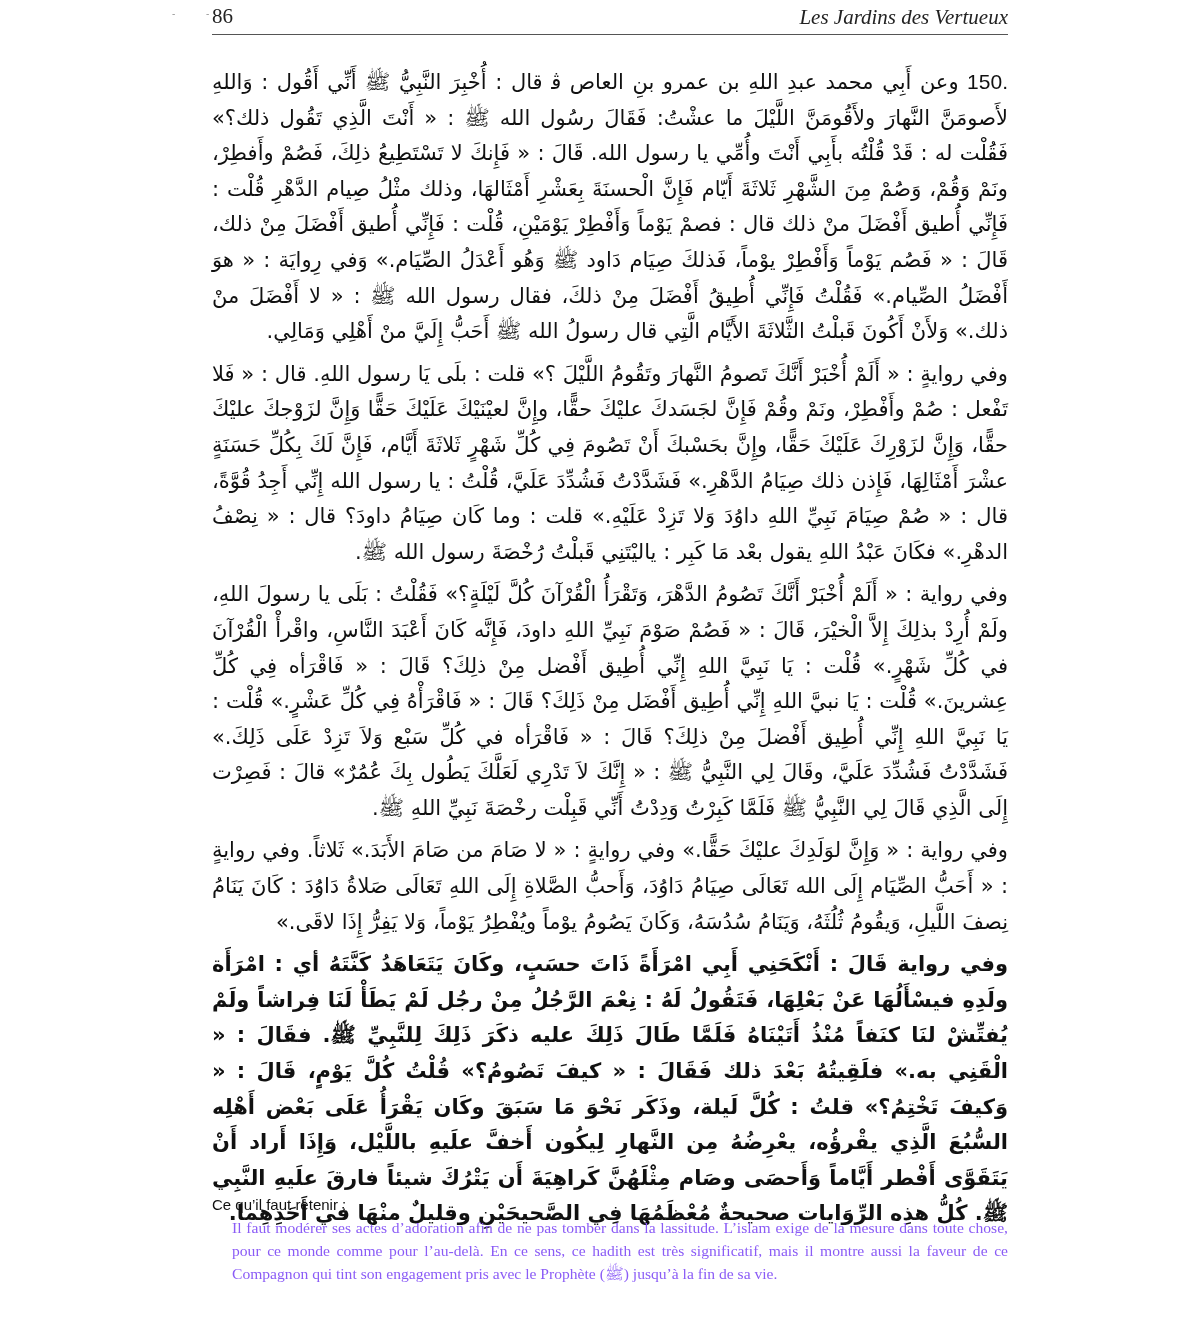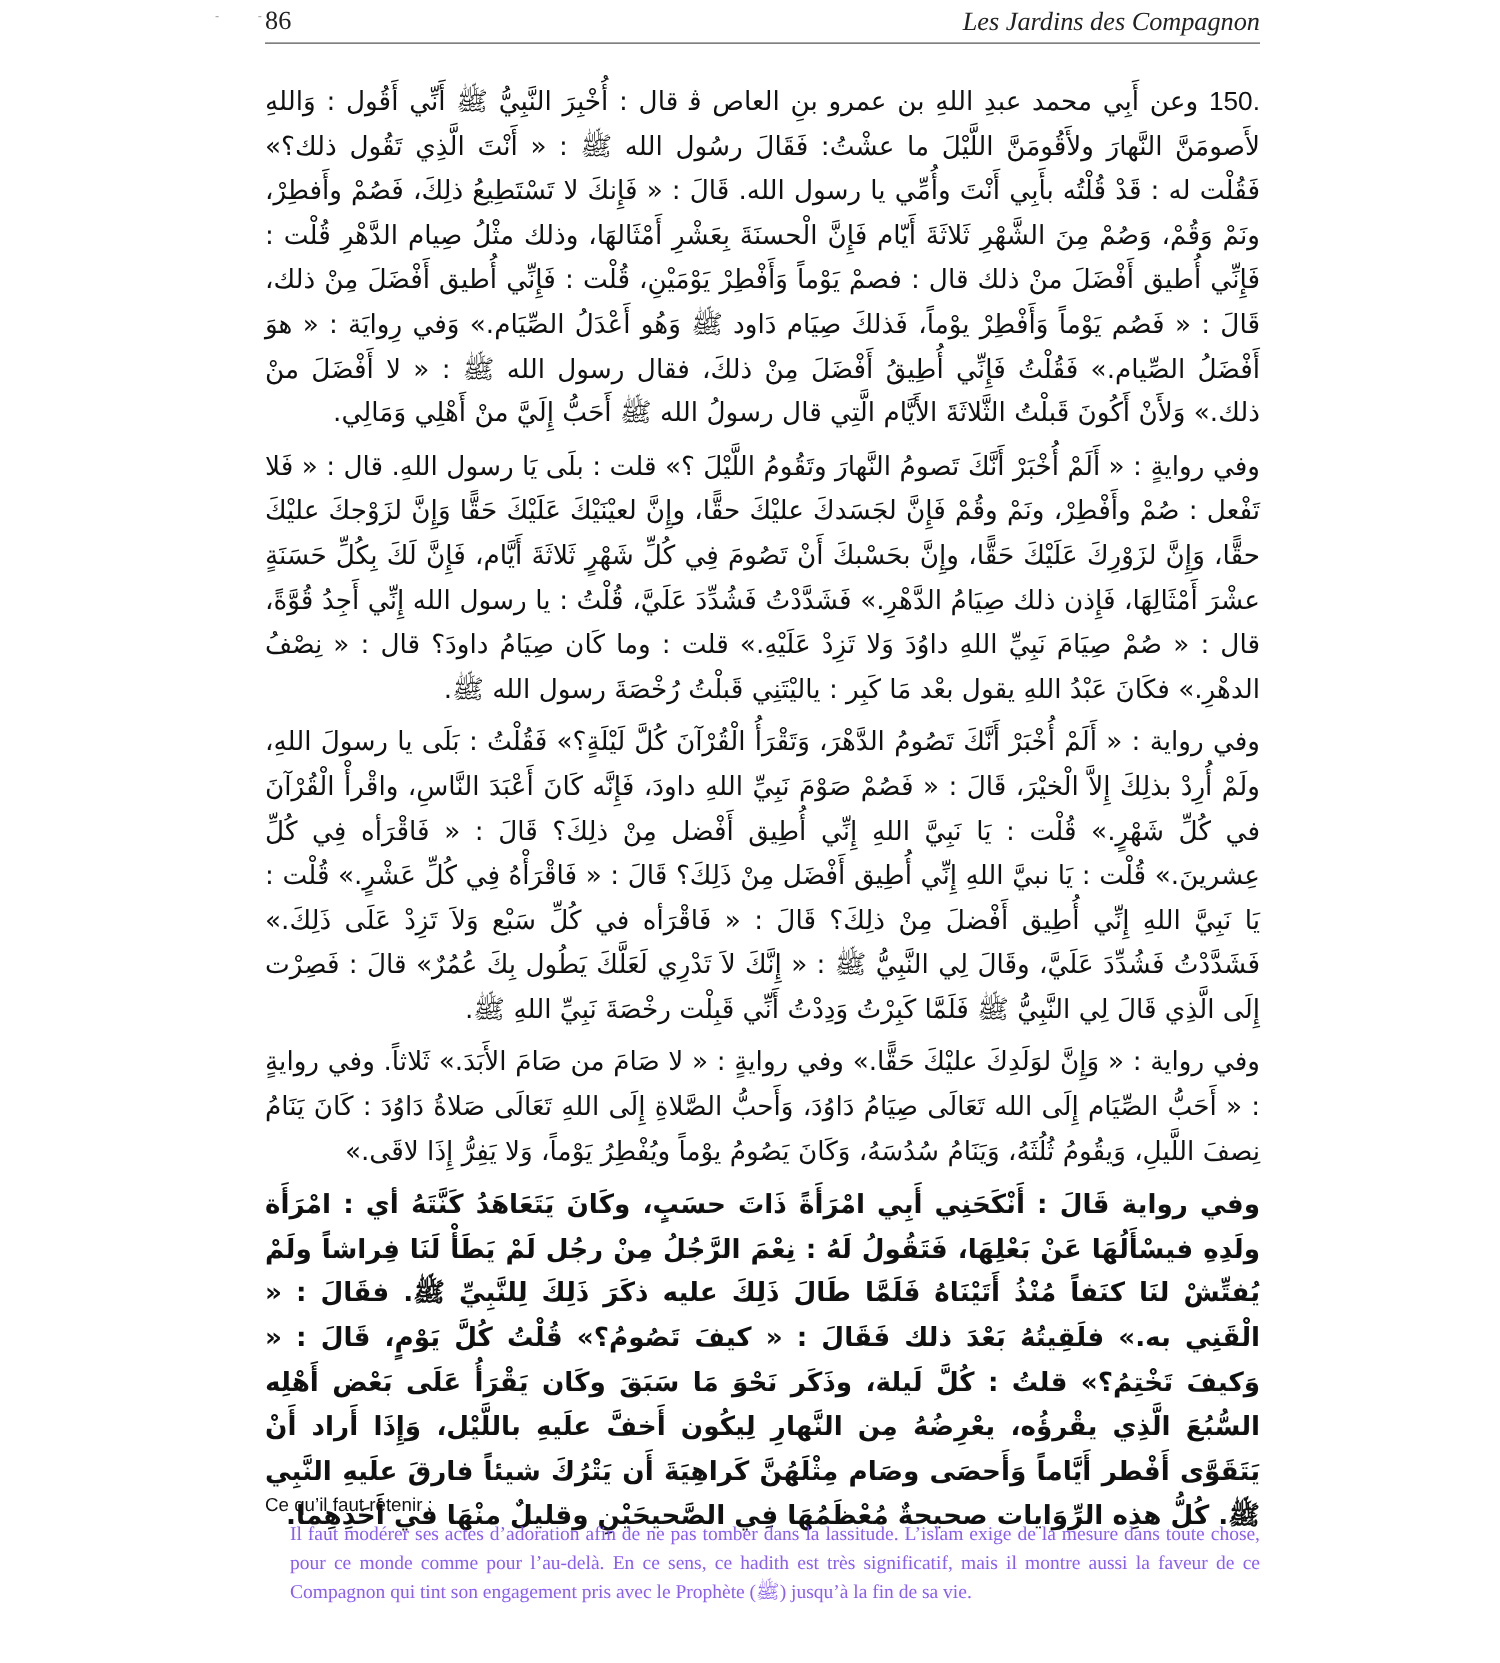--- a/index.html
+++ b/index.html
@@ -33,21 +33,21 @@
     text-align: justify;
   }
 </style>
 </head>
 <body>
 
 <div class="margin-marks">- -</div>
 
 <div class="header">
   <span class="page-number">86</span>
-  <span class="running-title">Les Jardins des Compagnon</span>
+  <span class="running-title">Les Jardins des Vertueux</span>
 </div>
 <div class="header-rule"></div>
 
 <div class="arabic-body">
   <p><span class="num">150.</span> <span>وعن أَبِي محمد عبدِ اللهِ بن عمرو بنِ العاص ﭬ قال : أُخْبِرَ النَّبِيُّ ﷺ أَنِّي أَقُول : وَاللهِ لأَصومَنَّ النَّهارَ ولأَقُومَنَّ اللَّيْلَ ما عشْتُ: فَقَالَ رسُول الله ﷺ : « أَنْتَ الَّذِي تَقُول ذلك؟» فَقُلْت له : قَدْ قُلْتُه بأَبِي أَنْتَ وأُمِّي يا رسول الله. قَالَ : « فَإِنكَ لا تَسْتَطِيعُ ذلِكَ، فَصُمْ وأَفطِرْ، ونَمْ وَقُمْ، وَصُمْ مِنَ الشَّهْرِ ثَلاثَةَ أَيّام فَإِنَّ الْحسنَةَ بِعَشْرِ أَمْثَالهَا، وذلك مثْلُ صِيام الدَّهْرِ قُلْت : فَإِنِّي أُطيق أَفْضَلَ منْ ذلك قال : فصمْ يَوْماً وَأَفْطِرْ يَوْمَيْنِ، قُلْت : فَإِنِّي أُطيق أَفْضَلَ مِنْ ذلك، قَالَ : « فَصُم يَوْماً وَأَفْطِرْ يوْماً، فَذلكَ صِيَام دَاود ﷺ وَهُو أَعْدَلُ الصِّيَام.» وَفي رِوايَة : « هوَ أَفْضَلُ الصِّيام.» فَقُلْتُ فَإِنِّي أُطِيقُ أَفْضَلَ مِنْ ذلكَ، فقال رسول الله ﷺ : « لا أَفْضَلَ منْ ذلك.» وَلأَنْ أَكُونَ قَبلْتُ الثَّلاثَةَ الأَيَّام الَّتِي قال رسولُ الله ﷺ أَحَبُّ إِلَيَّ منْ أَهْلِي وَمَالِي.</span></p>
   <p>وفي روايةٍ : « أَلَمْ أُخْبَرْ أَنَّكَ تَصومُ النَّهارَ وتَقُومُ اللَّيْلَ ؟» قلت : بلَى يَا رسول اللهِ. قال : « فَلا تَفْعل : صُمْ وأَفْطِرْ، ونَمْ وقُمْ فَإِنَّ لجَسَدكَ عليْكَ حقًّا، وإِنَّ لعيْنَيْكَ عَلَيْكَ حَقًّا وَإِنَّ لزَوْجكَ عليْكَ حقًّا، وَإِنَّ لزَوْرِكَ عَلَيْكَ حَقًّا، وإِنَّ بحَسْبكَ أَنْ تَصُومَ فِي كُلِّ شَهْرٍ ثَلاثَةَ أَيَّام، فَإِنَّ لَكَ بِكُلِّ حَسَنَةٍ عشْرَ أَمْثَالِهَا، فَإِذن ذلك صِيَامُ الدَّهْرِ.» فَشَدَّدْتُ فَشُدِّدَ عَلَيَّ، قُلْتُ : يا رسول الله إِنِّي أَجِدُ قُوَّةً، قال : « صُمْ صِيَامَ نَبِيِّ اللهِ داوُدَ وَلا تَزِدْ عَلَيْهِ.» قلت : وما كَان صِيَامُ داودَ؟ قال : « نِصْفُ الدهْرِ.» فكَانَ عَبْدُ اللهِ يقول بعْد مَا كَبِر : ياليْتَنِي قَبلْتُ رُخْصَةَ رسول الله ﷺ.</p>
   <p>وفي رواية : « أَلَمْ أُخْبَرْ أَنَّكَ تَصُومُ الدَّهْرَ، وَتَقْرَأُ الْقُرْآنَ كُلَّ لَيْلَةٍ؟» فَقُلْتُ : بَلَى يا رسولَ اللهِ، ولَمْ أُرِدْ بذلِكَ إِلاَّ الْخيْرَ، قَالَ : « فَصُمْ صَوْمَ نَبِيِّ اللهِ داودَ، فَإِنَّه كَانَ أَعْبَدَ النَّاسِ، واقْرأْ الْقُرْآنَ في كُلِّ شَهْرٍ.» قُلْت : يَا نَبِيَّ اللهِ إِنِّي أُطِيق أَفْضل مِنْ ذلِكَ؟ قَالَ : « فَاقْرَأه فِي كُلِّ عِشرينَ.» قُلْت : يَا نبيَّ اللهِ إِنِّي أُطِيق أَفْضَل مِنْ ذَلِكَ؟ قَالَ : « فَاقْرَأْهُ فِي كُلِّ عَشْرٍ.» قُلْت : يَا نَبِيَّ اللهِ إِنِّي أُطِيق أَفْضلَ مِنْ ذلِكَ؟ قَالَ : « فَاقْرَأه في كُلِّ سَبْع وَلاَ تَزِدْ عَلَى ذَلِكَ.» فَشَدَّدْتُ فَشُدِّدَ عَلَيَّ، وقَالَ لِي النَّبِيُّ ﷺ : « إِنَّكَ لاَ تَدْرِي لَعَلَّكَ يَطُول بِكَ عُمُرٌ» قالَ : فَصِرْت إِلَى الَّذِي قَالَ لِي النَّبِيُّ ﷺ فَلَمَّا كَبِرْتُ وَدِدْتُ أَنِّي قَبِلْت رخْصَةَ نَبِيِّ اللهِ ﷺ.</p>
   <p>وفي رواية : « وَإِنَّ لوَلَدِكَ عليْكَ حَقًّا.» وفي روايةٍ : « لا صَامَ من صَامَ الأَبَدَ.» ثَلاثاً. وفي روايةٍ : « أَحَبُّ الصِّيَام إِلَى الله تَعَالَى صِيَامُ دَاوُدَ، وَأَحبُّ الصَّلاةِ إِلَى اللهِ تَعَالَى صَلاةُ دَاوُدَ : كَانَ يَنَامُ نِصفَ اللَّيلِ، وَيقُومُ ثُلُثَهُ، وَيَنَامُ سُدُسَهُ، وَكَانَ يَصُومُ يوْماً ويُفْطِرُ يَوْماً، وَلا يَفِرُّ إِذَا لاقَى.»</p>
   <p class="last">وفي رواية قَالَ : أَنْكَحَنِي أَبِي امْرَأَةً ذَاتَ حسَبٍ، وكَانَ يَتَعَاهَدُ كَنَّتَهُ أي : امْرَأَة ولَدِهِ فيسْأَلُهَا عَنْ بَعْلِهَا، فَتَقُولُ لَهُ : نِعْمَ الرَّجُلُ مِنْ رجُل لَمْ يَطَأْ لَنَا فِراشاً ولَمْ يُفتِّشْ لنَا كنَفاً مُنْذُ أَتَيْنَاهُ فَلَمَّا طَالَ ذَلِكَ عليه ذكَرَ ذَلِكَ لِلنَّبِيِّ ﷺ. فقَالَ : « الْقَنِي به.» فلَقِيتُهُ بَعْدَ ذلك فَقَالَ : « كيفَ تَصُومُ؟» قُلْتُ كُلَّ يَوْمٍ، قَالَ : « وَكيفَ تَخْتِمُ؟» قلتُ : كُلَّ لَيلة، وذَكَر نَحْوَ مَا سَبَقَ وكَان يَقْرَأُ عَلَى بَعْض أَهْلِه السُّبُعَ الَّذِي يقْرؤُه، يعْرِضُهُ مِن النَّهارِ لِيكُون أَخفَّ علَيهِ باللَّيْل، وَإِذَا أَراد أَنْ يَتَقَوَّى أَفْطر أَيَّاماً وَأَحصَى وصَام مِثْلَهُنَّ كَراهِيَةَ أَن يَتْرُكَ شيئاً فارقَ علَيهِ النَّبِي ﷺ. كُلُّ هذِه الرِّوَايات صحيحةٌ مُعْظَمُهَا فِي الصَّحيحَيْنِ وقليلٌ منْهَا في أَحَدِهِما.</p>
 </div>

